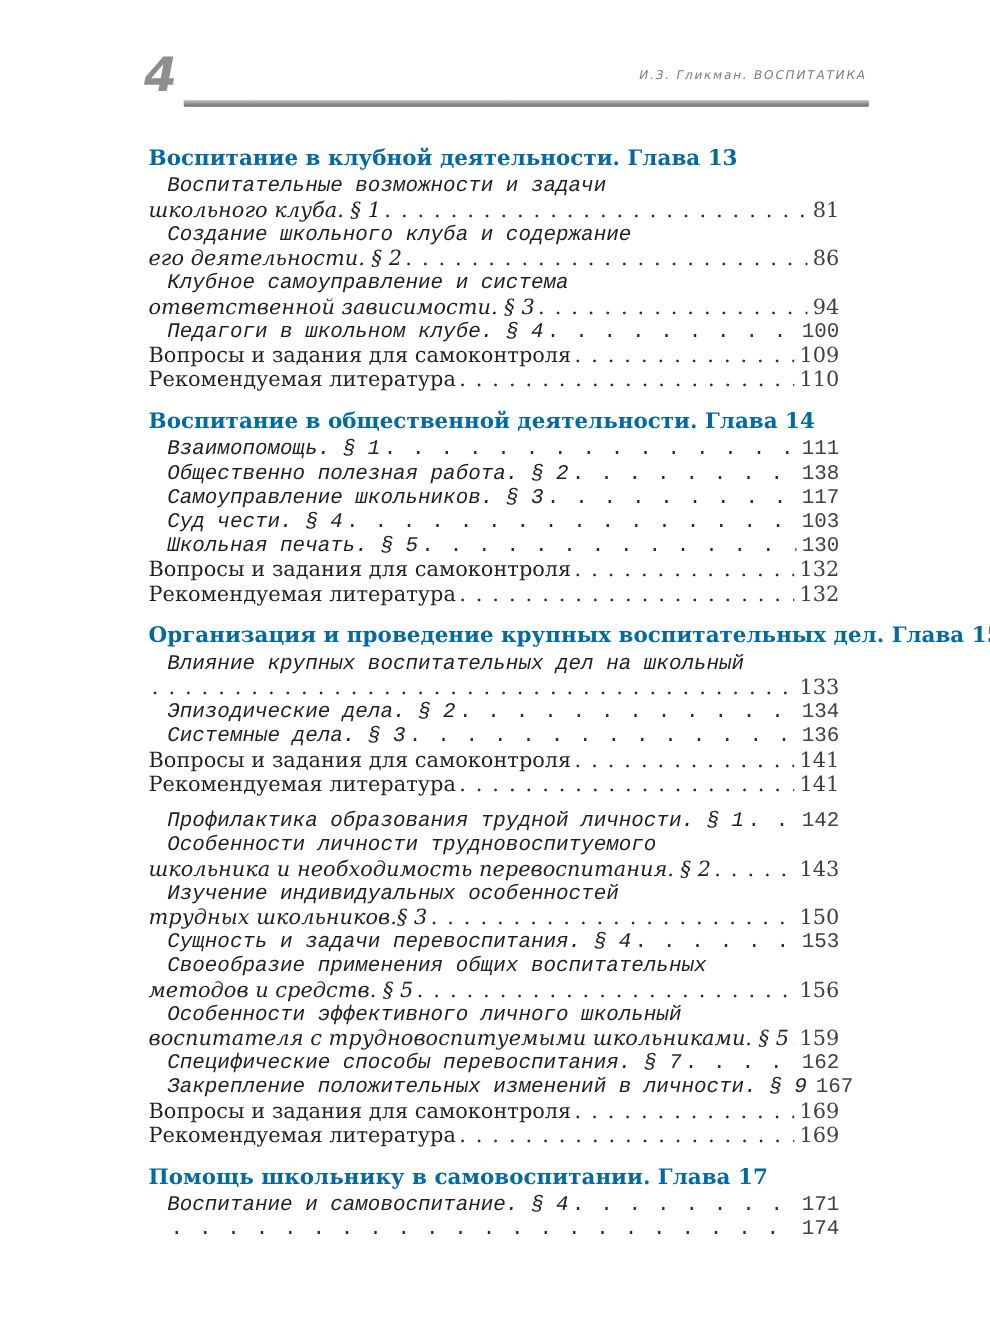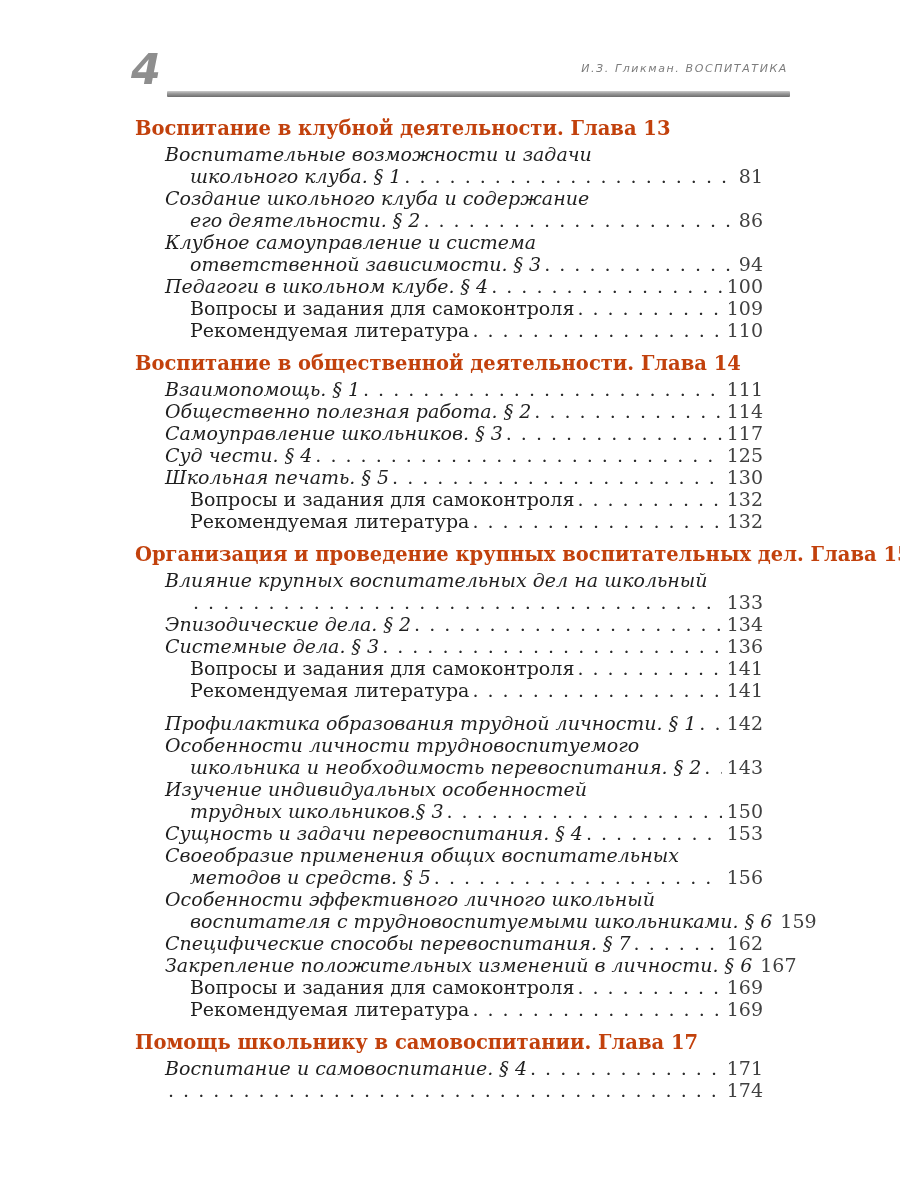--- a/index.html
+++ b/index.html
@@ -38,30 +38,30 @@
   .toc{
     position:absolute;left:135px;top:117px;
     width:628px;
     font-size:19px;line-height:22px;
   }
   .toc-section{margin-top:11px;}
   .toc-section:first-child{margin-top:0;}
   .chapter-heading{
     font-size:19.5px;line-height:23px;
     font-weight:bold;font-style:normal;
-    color:#c2410c;
-    margin:0 0 3px 0;
+    color:#0369a1;
+    margin:15px 0 3px 0;
     white-space:nowrap;
   }
   .toc-row{
     display:flex;align-items:baseline;
     height:22px;
   }
-  .toc-row.ind1{margin-left:30px;}
-  .toc-row.ind2{margin-left:55px;}
+  .toc-row.ind1{margin-left:17px;font-family:Liberation Mono, monospace;}
+  .toc-row.ind2{}
   .toc-row .t{
     white-space:nowrap;flex:0 0 auto;
   }
   .toc-row.italic .t{font-style:italic;}
   .dots{
     flex:1 1 auto;min-width:0;
     overflow:hidden;white-space:nowrap;
     height:22px;
     padding-left:3px;
     color:#2a2a2a;
@@ -135,31 +135,31 @@
       <div class="toc-section">
         <div class="chapter-heading">Воспитание в общественной деятельности. Глава 14</div>
         <div class="toc-row ind1 italic">
           <span class="t">Взаимопомощь. § 1</span>
           <span class="dots"></span>
           <span class="pg">111</span>
         </div>
         <div class="toc-row ind1 italic">
           <span class="t">Общественно полезная работа. § 2</span>
           <span class="dots"></span>
-          <span class="pg">114</span>
+          <span class="pg">138</span>
         </div>
         <div class="toc-row ind1 italic">
           <span class="t">Самоуправление школьников. § 3</span>
           <span class="dots"></span>
           <span class="pg">117</span>
         </div>
         <div class="toc-row ind1 italic">
           <span class="t">Суд чести. § 4</span>
           <span class="dots"></span>
-          <span class="pg">125</span>
+          <span class="pg">103</span>
         </div>
         <div class="toc-row ind1 italic">
           <span class="t">Школьная печать. § 5</span>
           <span class="dots"></span>
           <span class="pg">130</span>
         </div>
         <div class="toc-row ind2">
           <span class="t">Вопросы и задания для самоконтроля</span>
           <span class="dots"></span>
           <span class="pg">132</span>
@@ -232,31 +232,31 @@
         </div>
         <div class="toc-row ind2 italic">
           <span class="t">методов и средств. § 5</span>
           <span class="dots"></span>
           <span class="pg">156</span>
         </div>
         <div class="toc-row ind1 italic">
           <span class="t">Особенности эффективного личного школьный</span>
         </div>
         <div class="toc-row ind2 italic">
-          <span class="t">воспитателя с трудновоспитуемыми школьниками. § 6</span>
+          <span class="t">воспитателя с трудновоспитуемыми школьниками. § 5</span>
           <span class="dots"></span>
           <span class="pg">159</span>
         </div>
         <div class="toc-row ind1 italic">
           <span class="t">Специфические способы перевоспитания. § 7</span>
           <span class="dots"></span>
           <span class="pg">162</span>
         </div>
         <div class="toc-row ind1 italic">
-          <span class="t">Закрепление положительных изменений в личности. § 6</span>
+          <span class="t">Закрепление положительных изменений в личности. § 9</span>
           <span class="dots"></span>
           <span class="pg">167</span>
         </div>
         <div class="toc-row ind2">
           <span class="t">Вопросы и задания для самоконтроля</span>
           <span class="dots"></span>
           <span class="pg">169</span>
         </div>
         <div class="toc-row ind2">
           <span class="t">Рекомендуемая литература</span>

